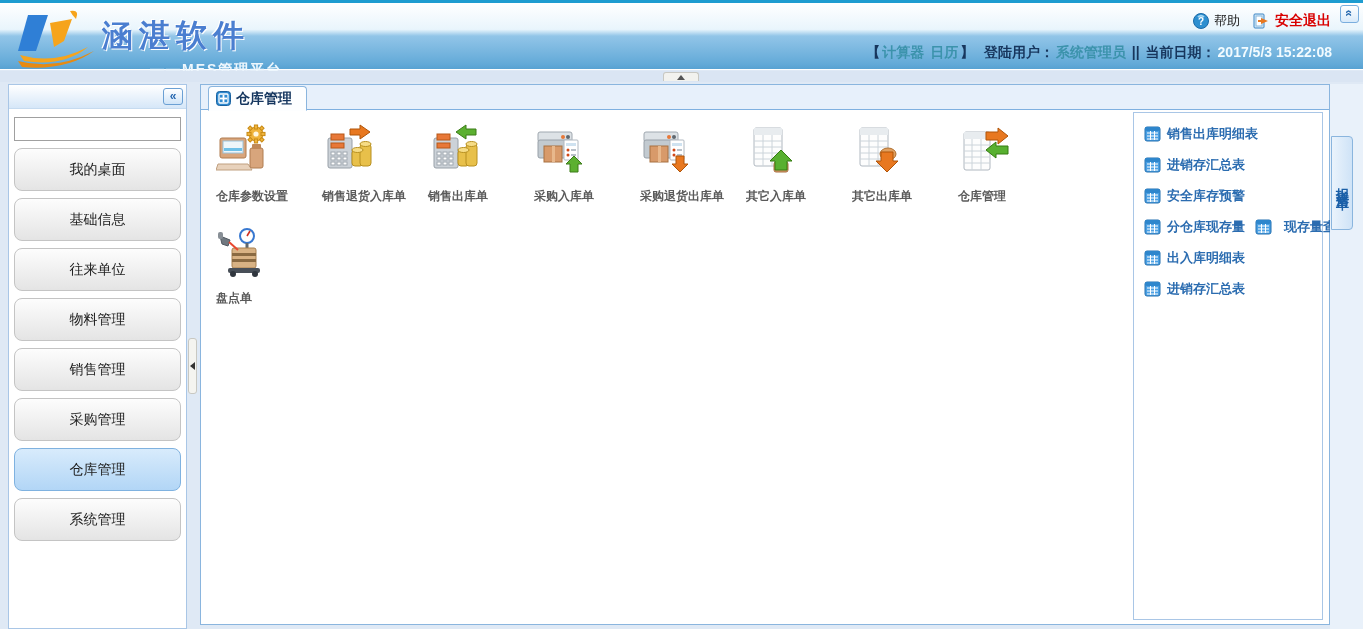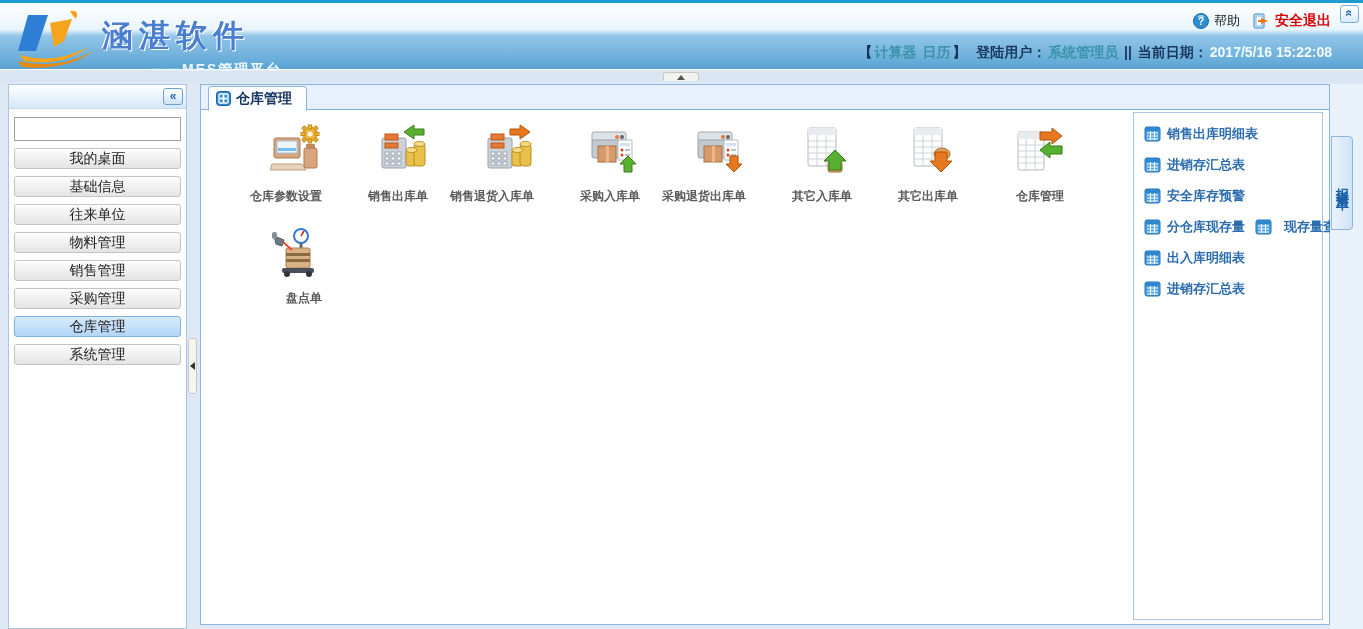--- a/index.html
+++ b/index.html
@@ -61,22 +61,22 @@
     position:absolute; right:3px; top:3px; width:20px; height:17px;
     border:1px solid #6ba0d4; border-radius:3px;
     background:linear-gradient(#ffffff,#cfe4f8);
     color:#2868b0; font-weight:bold; font-size:12px; text-align:center; line-height:15px; cursor:pointer;
   }
   .sidebar-search {
     display:block; width:167px; height:24px; margin:8px 5px 6px 5px;
     border:1px solid #a0a0a0; background:#ffffff; font-size:13px; padding:0 4px;
   }
   .side-btn {
-    width:167px; height:21px; margin:7px 5px; 
-    border:1px solid #c4c4c4; border-radius:3px;
+    width:167px; height:43px; margin:7px 5px; 
+    border:1px solid #c4c4c4; border-radius:8px;
     background:linear-gradient(#fdfdfd,#e4e4e4);
     display:flex; align-items:center; justify-content:center;
     font-size:14px; color:#222; cursor:pointer;
   }
   .side-btn.active {
     background:linear-gradient(#d8ebfc,#b2d6f6);
     border-color:#7fb2e0;
   }
 
   
@@ -94,21 +94,21 @@
   }
   .tab-bar { height:25px; background:#e7f0fb; border-bottom:1px solid #7fb0e0; position:relative; }
   .tab-active {
     position:absolute; left:7px; top:1px; height:25px; padding:0 14px 0 7px;
     background:#fdfeff; border:1px solid #8ab5de; border-bottom:1px solid #fdfeff;
     border-radius:4px 4px 0 0; display:flex; align-items:center; gap:5px;
     font-size:14px; font-weight:bold; color:#15365f; cursor:pointer;
   }
   .content-row { display:flex; height:514px; }
   .icon-area { flex:1; padding:14px 0 0 15px; display:flex; flex-wrap:wrap; align-content:flex-start; }
-  .tool-cell { width:106px; height:102px; text-align:right; cursor:pointer; }
+  .tool-cell { width:106px; height:102px; text-align:left; cursor:pointer; }
   .tool-cell .ticon { display:inline-block; width:52px; height:56px; }
   .tool-label { font-size:12px; font-weight:bold; color:#5a5a5a; margin-top:4px; white-space:nowrap; }
 
   
   .report-panel {
     width:190px; margin:2px 6px 4px 0; background:#ffffff;
     border:1px solid #a9c6e6; padding:12px 6px 0 10px;
   }
   .report-row { display:flex; align-items:center; margin-bottom:13px; }
   .report-item { display:flex; align-items:center; gap:6px; font-size:13px; font-weight:bold; color:#2b6cb0; cursor:pointer; white-space:nowrap; }
@@ -157,21 +157,21 @@
     <svg width="17" height="16" viewBox="0 0 17 16">
       <rect x="1" y="1" width="10" height="14" rx="1" fill="#d8ecfa" stroke="#3a84c4"></rect>
       <rect x="3" y="3" width="6" height="10" fill="#ffffff" stroke="#88b8dc"></rect>
       <polygon points="8,5 15,8 8,11 8,9 5,9 5,7 8,7" fill="#e87820"></polygon>
     </svg>
     <span class="logout-label">安全退出</span>
   </div>
   <div class="corner-btn"><span>«</span></div>
 
   <div class="info-row">
-    <span>【</span><span class="teal">计算器</span>&nbsp;<span class="teal">日历</span><span>】</span>&nbsp;&nbsp;<span>登陆用户：</span><span class="teal">系统管理员</span>&nbsp;<span>||</span>&nbsp;<span>当前日期：</span><span class="white">2017/5/16 15:22:08</span>
+    <span>【</span><span class="teal">计算器</span>&nbsp;<span class="teal">日历</span><span>】</span>&nbsp;&nbsp;<span>登陆用户：</span><span class="teal">系统管理员</span>&nbsp;<span>||</span>&nbsp;<span>当前日期：</span><span class="white">2017/5/3 15:22:08</span>
   </div>
 </div>
 
 <div class="collapse-strip">
   <div class="collapse-grip">
     <div class="tri-up"></div>
   </div>
 </div>
 
 <div class="sidebar">
@@ -264,23 +264,23 @@
             <rect x="9" y="38" width="4" height="3"></rect>
               <rect x="15" y="38" width="4" height="3"></rect>
               <rect x="21" y="38" width="4" height="3"></rect>
           </g>
           <g fill="#e8c04a" stroke="#b89020">
             <rect x="30" y="26" width="11" height="16" rx="3"></rect>
             <rect x="38" y="20" width="11" height="22" rx="3"></rect>
             <ellipse cx="35.5" cy="26" rx="5.5" ry="2.5" fill="#f6dc86"></ellipse>
             <ellipse cx="43.5" cy="20" rx="5.5" ry="2.5" fill="#f6dc86"></ellipse>
           </g>
-          <polygon points="28,8 38,1 38,5 48,5 48,11 38,11 38,15" fill="#5cb030" stroke="#3c7c18"></polygon>
-        </svg>
-        <div class="tool-label">销售出库单</div>
+          <polygon points="48,8 38,1 38,5 28,5 28,11 38,11 38,15" fill="#e87820" stroke="#b05408"></polygon>
+        </svg>
+        <div class="tool-label">销售退货入库单</div>
       </div>
 
       <div class="tool-cell">
         <svg class="ticon" viewBox="0 0 52 56">
           <rect x="6" y="14" width="24" height="30" rx="2" fill="#ccd2d8" stroke="#98a0a8"></rect>
           <rect x="9" y="10" width="13" height="6" fill="#e87838" stroke="#b85818"></rect>
           <rect x="9" y="19" width="13" height="5" fill="#e87838" stroke="#b85818"></rect>
           <g fill="#ffffff" stroke="#a0a8b0">
             <rect x="9" y="28" width="4" height="3"></rect>
               <rect x="15" y="28" width="4" height="3"></rect>
@@ -291,23 +291,23 @@
             <rect x="9" y="38" width="4" height="3"></rect>
               <rect x="15" y="38" width="4" height="3"></rect>
               <rect x="21" y="38" width="4" height="3"></rect>
           </g>
           <g fill="#e8c04a" stroke="#b89020">
             <rect x="30" y="26" width="11" height="16" rx="3"></rect>
             <rect x="38" y="20" width="11" height="22" rx="3"></rect>
             <ellipse cx="35.5" cy="26" rx="5.5" ry="2.5" fill="#f6dc86"></ellipse>
             <ellipse cx="43.5" cy="20" rx="5.5" ry="2.5" fill="#f6dc86"></ellipse>
           </g>
-          <polygon points="48,8 38,1 38,5 28,5 28,11 38,11 38,15" fill="#e87820" stroke="#b05408"></polygon>
-        </svg>
-        <div class="tool-label">销售退货入库单</div>
+          <polygon points="28,8 38,1 38,5 48,5 48,11 38,11 38,15" fill="#5cb030" stroke="#3c7c18"></polygon>
+        </svg>
+        <div class="tool-label">销售出库单</div>
       </div>
 
       <div class="tool-cell">
         <svg class="ticon" viewBox="0 0 52 56">
           <rect x="4" y="8" width="34" height="10" rx="2" fill="#dde2e6" stroke="#a0a8b0"></rect>
           <circle cx="29" cy="13" r="2" fill="#e87838"></circle>
             <circle cx="34" cy="13" r="2" fill="#606870"></circle>
           <rect x="4" y="16" width="34" height="18" rx="2" fill="#c2cad0" stroke="#98a0a8"></rect>
           <rect x="10" y="22" width="18" height="16" fill="#d89a6a" stroke="#a87040"></rect>
           <rect x="18" y="22" width="3" height="16" fill="#e8b88c"></rect>

